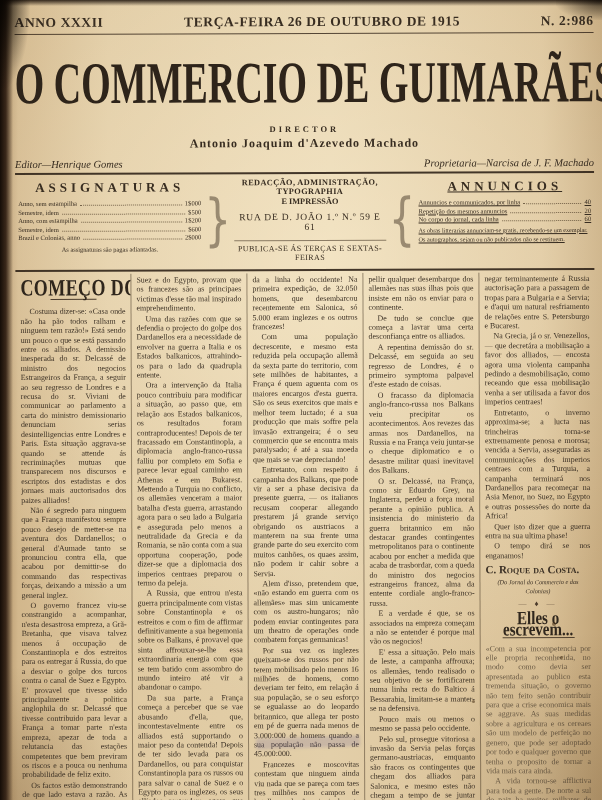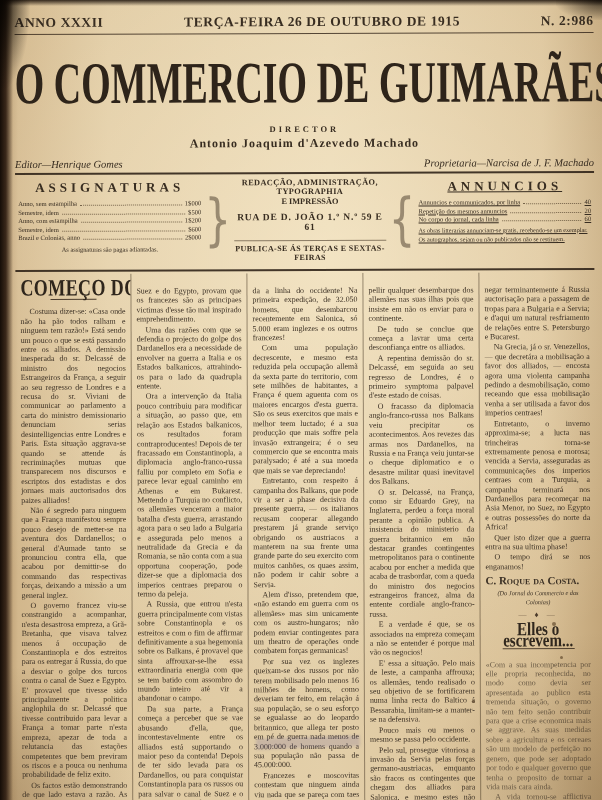--- a/index.html
+++ b/index.html
@@ -37,34 +37,34 @@
   .ileft{width:35%;}.icenter{width:29%;text-align:center;}.iright{width:33%;text-decoration:underline;}
   .info h4{text-align:center;font-size:13px;font-weight:bold;letter-spacing:4px;margin:2px 0 4px;}
   .irow{display:flex;align-items:baseline;font-size:6.6px;line-height:8.6px;}
   .ilab{white-space:nowrap;}
   .dots{flex:1;border-bottom:1px dotted rgba(90,72,50,0.8);margin:0 3px 2px;}
   .ival{white-space:nowrap;}
   .inote{font-size:6.4px;text-align:center;margin-top:3px;}
   .inote2{font-size:6.2px;text-align:justify;margin-top:2px;line-height:7.6px;}
   .icenter .l1{font-size:8.3px;font-weight:bold;letter-spacing:0.4px;margin-top:1px;}
   .icenter .l2{font-size:8.3px;font-weight:bold;margin-top:1px;}
-  .icenter .addr{font-size:9.5px;font-weight:bold;letter-spacing:0.8px;margin-top:6px;}
-  .icenter .sched{font-size:8px;font-weight:bold;letter-spacing:0.4px;margin-top:8px;
+  .icenter .addr{font-size:9.5px;font-weight:normal;letter-spacing:0.8px;margin-top:6px;}
+  .icenter .sched{font-size:8px;font-weight:normal;letter-spacing:0.4px;margin-top:8px;
     border-top:1px solid rgba(70,55,38,0.6);padding-top:3px;}
   .brace{align-self:center;font-size:42px;line-height:1;color:rgba(70,55,40,0.5);
     transform:scaleY(1.35);font-family:"DejaVu Sans",sans-serif;}
   .cols{display:flex;height:614px;overflow:hidden;margin-top:2px;}
   .col{flex:1;padding:2px 5px 0;overflow:hidden;font-size:7.9px;line-height:9.4px;
     text-align:justify;color:#3c3125;}
   .col + .col{border-left:1px solid rgba(75,58,40,0.55);}
   .headline{font-size:18px;font-weight:bold;text-align:center;white-space:nowrap;
     transform:scaleY(1.3);margin:8px 0 6px;letter-spacing:0.4px;color:#2f261c;}
   .hl-rule{width:46px;border:0;border-top:1px solid rgba(60,46,32,0.9);margin:0 auto 7px;}
   .bp{margin:0 0 1px;text-indent:9px;}
-  .cont{text-indent:0;margin-top:11px;}
+  .cont{text-indent:0;}
   .sig{text-align:left;font-size:11px;font-weight:bold;font-variant:small-caps;
     margin:5px 6px 2px 0;}
   .src{text-align:center;font-size:6.3px;font-style:italic;margin:1px 0 4px;}
   .orn{text-align:center;font-size:8px;letter-spacing:3px;color:#4a3a2a;margin:4px 0 2px;}
   .h2{text-align:center;font-size:15px;font-weight:bold;transform:scaleY(1.25);
     margin:6px 0 3px;color:#30271d;}
   .h2-rule{width:72px;border:0;border-top:1px solid rgba(60,46,32,0.85);margin:0 auto 6px;}
   .faded{color:rgba(74,62,46,0.78);}
 </style>
 </head>

